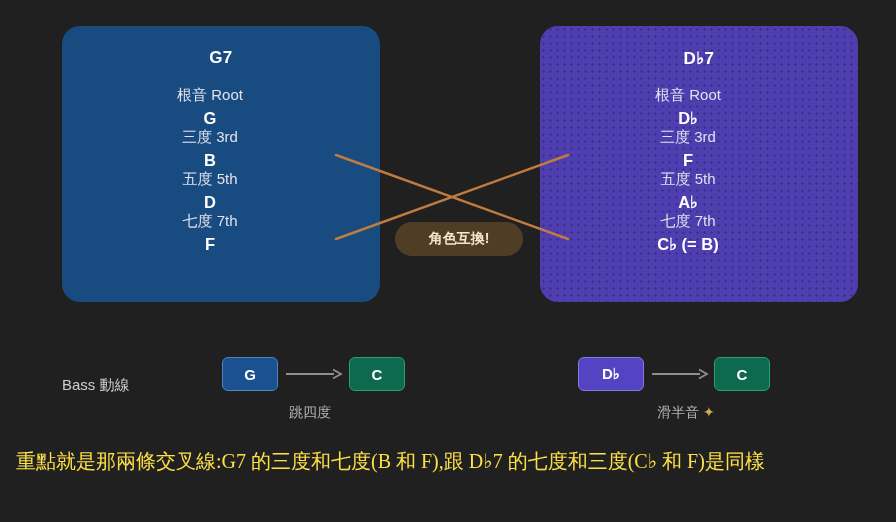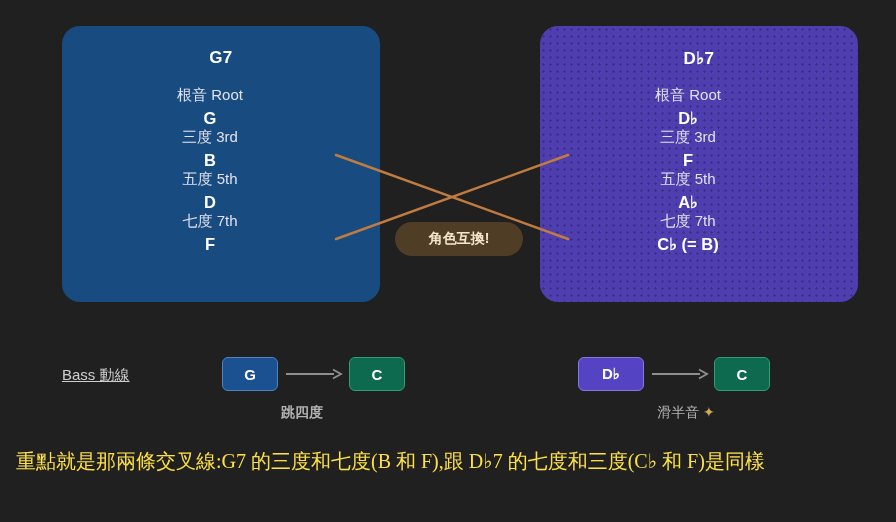--- a/index.html
+++ b/index.html
@@ -54,36 +54,36 @@
     left: 395px; top: 180px;
     width: 128px; height: 34px;
     border-radius: 17px;
     background: #4f3d26;
     color: #f3e6c8;
     font-size: 14px;
     font-weight: bold;
     display: flex; align-items: center; justify-content: center; margin-top: 42px;
   }
   
-  .bass-label { position: absolute; left: 62px; top: 366px; color: #cfcfcf; font-size: 15px; text-decoration: underline; }
+  .bass-label { position: absolute; left: 62px; top: 376px; color: #cfcfcf; font-size: 15px; }
   .note-box {
     position: absolute; top: 357px; height: 34px;
     border-radius: 6px;
     display: flex; align-items: center; justify-content: center;
     color: #fff; font-size: 15px; font-weight: bold;
   }
   .box-g  { left: 222px; width: 56px; background: #1c5191; border: 1.5px solid #4d85c2; }
   .box-c1 { left: 349px; width: 56px; background: #0d6a4e; border: 1.5px solid #2e9e77; }
   .box-db { left: 578px; width: 66px; background: #5444c4; border: 1.5px solid #8678e2; }
   .box-c2 { left: 714px; width: 56px; background: #0d6a4e; border: 1.5px solid #2e9e77; }
   .arrow { position: absolute; top: 368px; }
   .arrow-1 { left: 286px; }
   .arrow-2 { left: 652px; }
   .caption { position: absolute; top: 404px; color: #b3b3b3; font-size: 14px; text-align: center; }
-  .caption-1 { left: 262px; width: 80px; font-weight: bold; }
+  .caption-1 { left: 270px; width: 80px; }
   .caption-2 { left: 631px; width: 110px; }
   .caption .star { color: #d3a94f; }
   
   .footer {
     position: absolute;
     left: 16px; top: 446px; width: 868px;
     color: #fde047;
     font-size: 20px;
     line-height: 31px;
     font-family: "Liberation Serif", serif;

